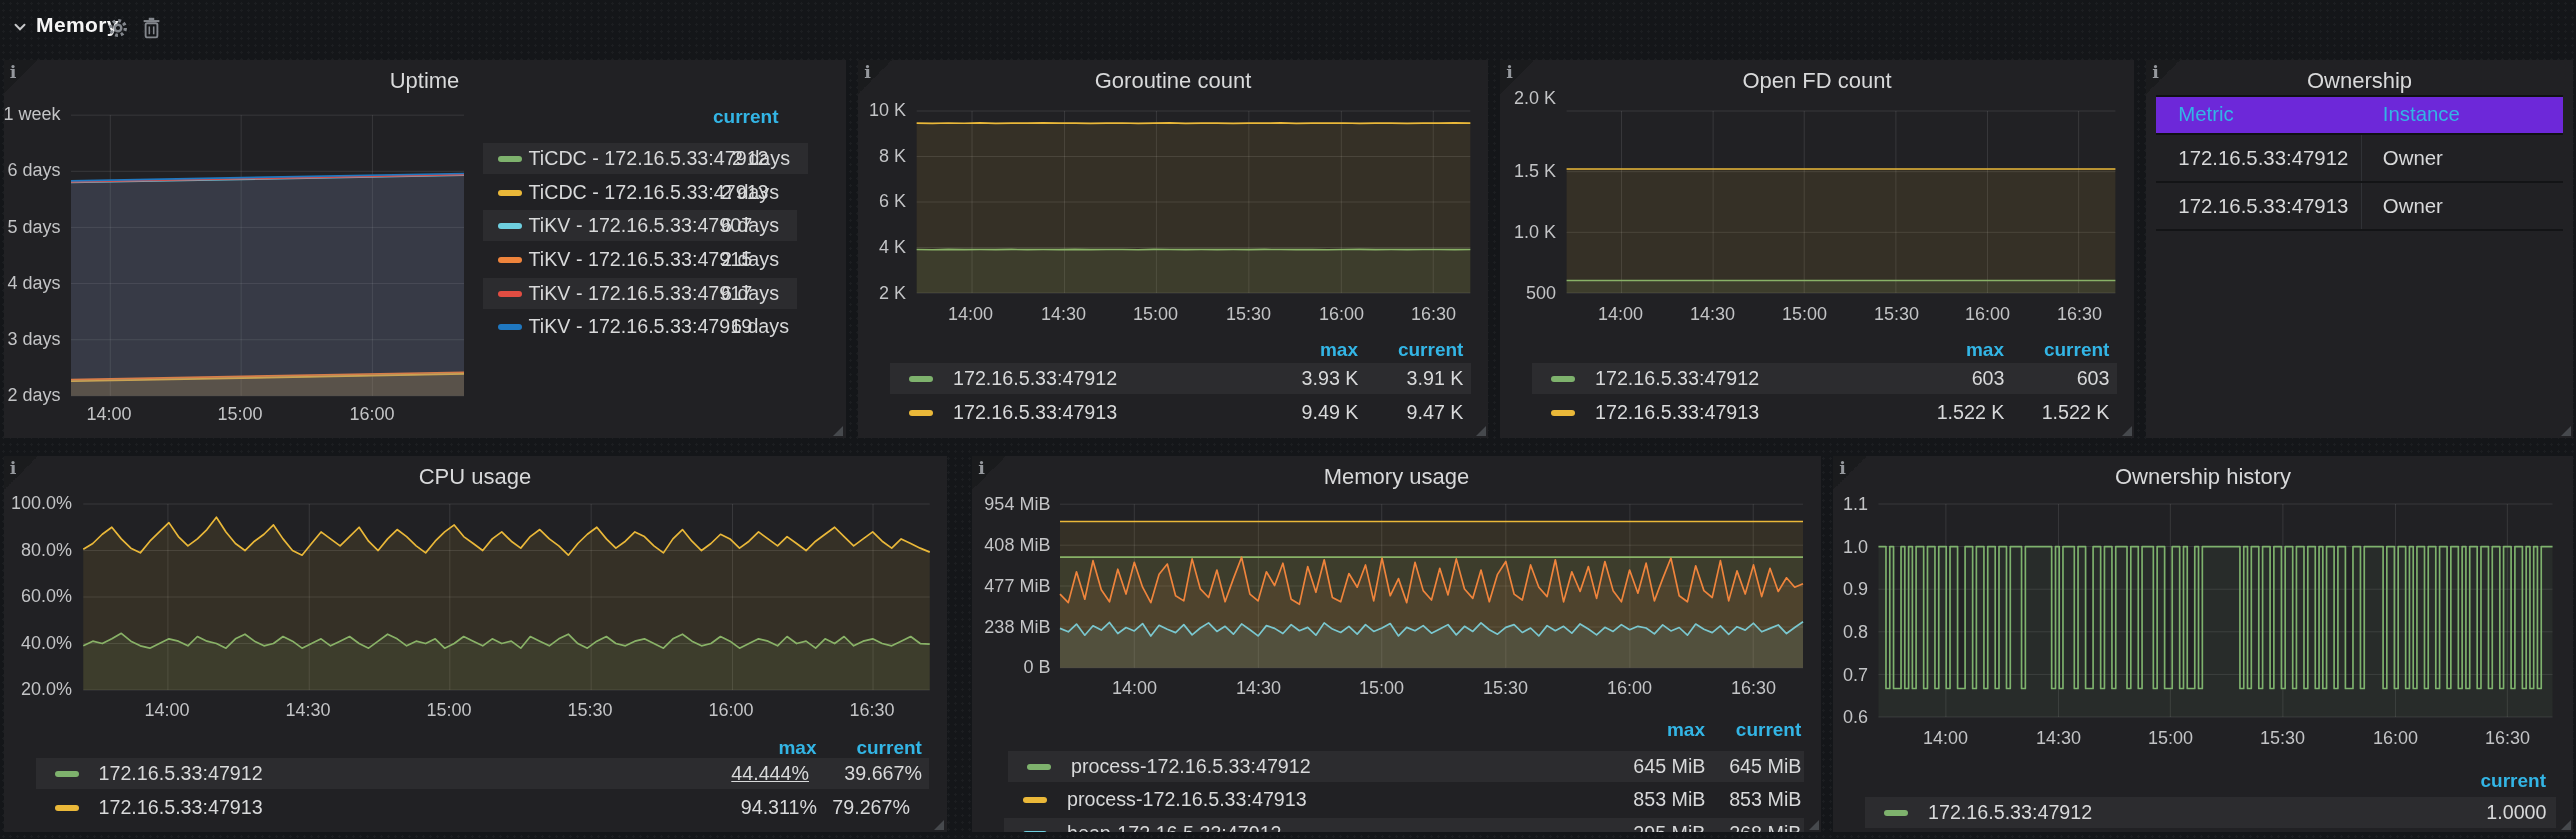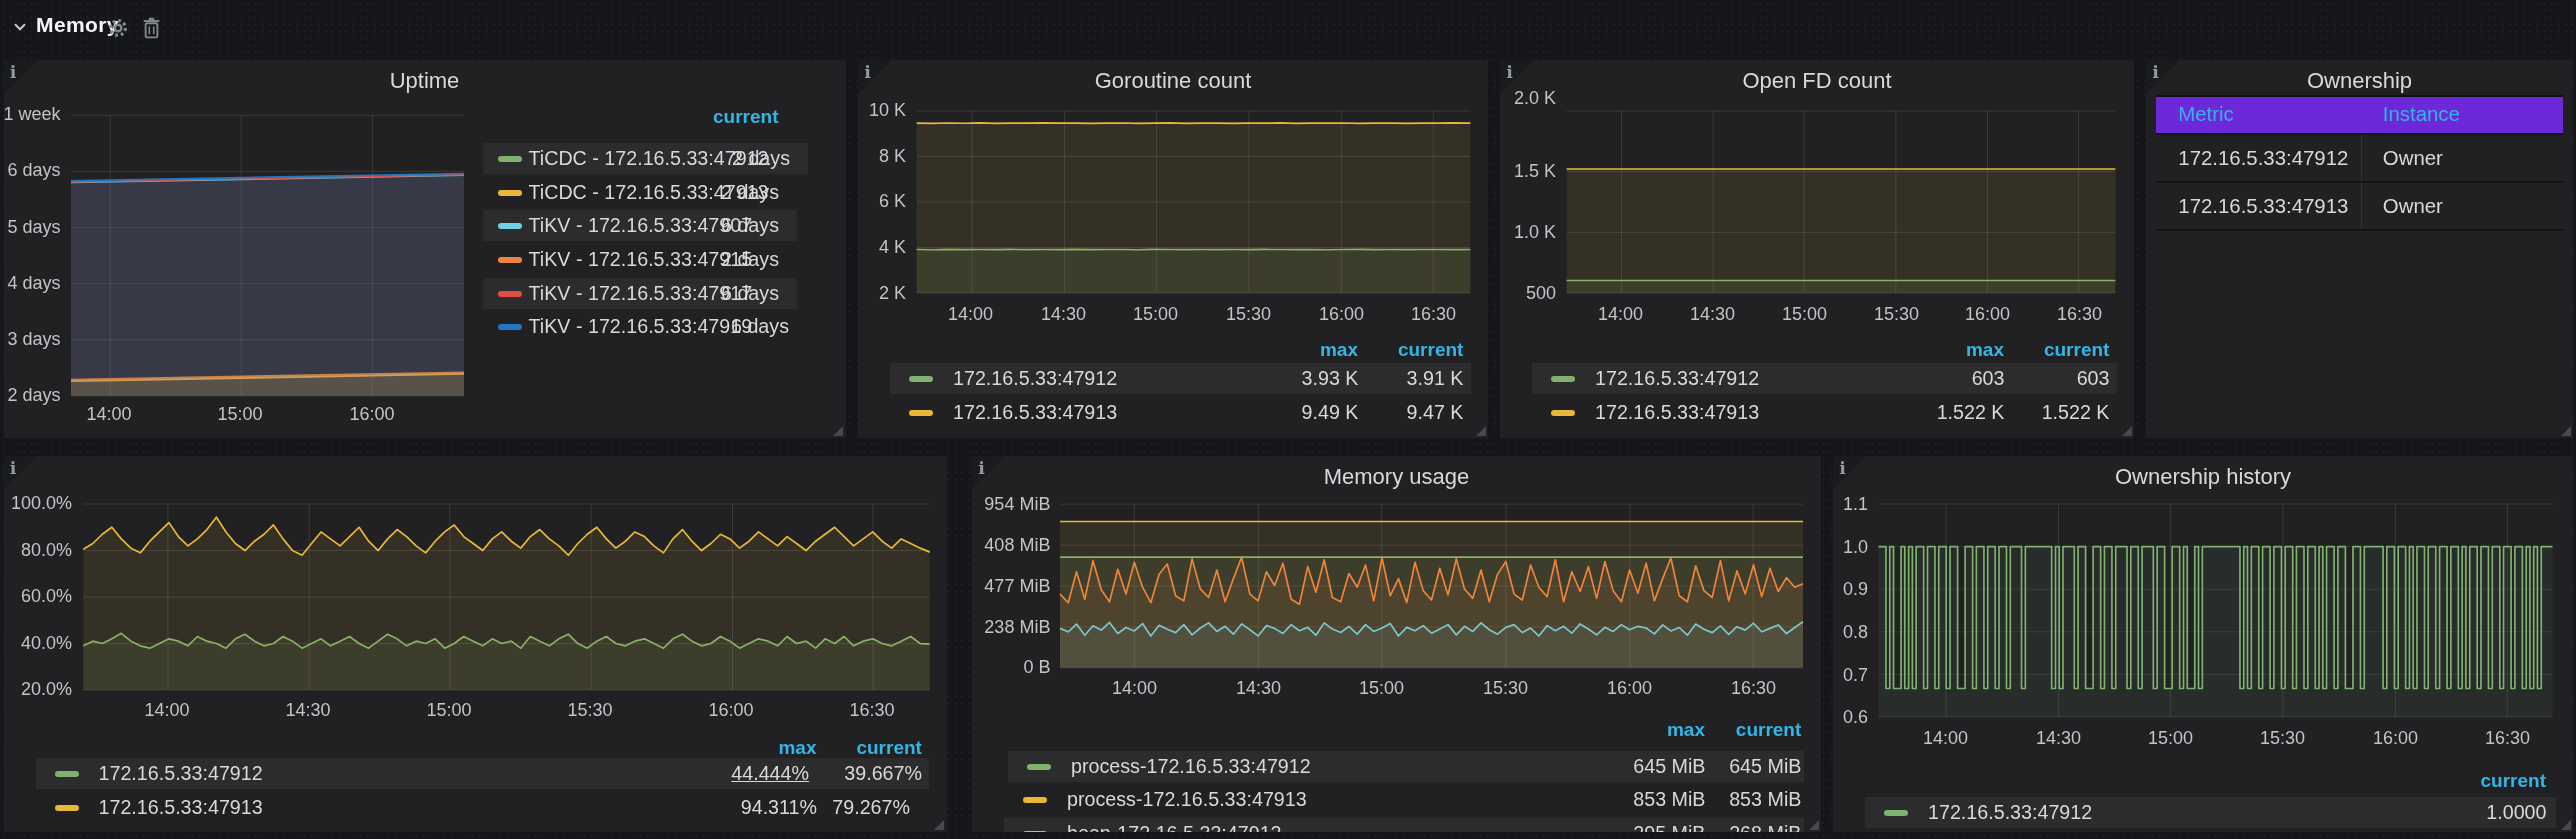--- a/index.html
+++ b/index.html
@@ -272,20 +272,21 @@
         <div class="otcell">172.16.5.33:47913</div>
         <div class="otcell c2">Owner</div>
       </div>
     </div>
   </section>
 
 <section class="panel" style="left:3.5px;top:456px;width:943px;height:376px">
   <div class="corner">
       <i>i</i>
     </div>
+  <h2 class="ptitle">CPU usage</h2>
   <div class="resize"></div>
 <div class="plot" style="left: 79px; top: 48px; width: 847px; height: 186px;">
       <svg width="847" height="186" viewBox="0 0 1206 265">
         <line x1="0" x2="1206" y1="265" y2="265" class="grid"></line>
         <line x1="0" x2="1206" y1="198.75" y2="198.75" class="grid"></line>
         <line x1="0" x2="1206" y1="132.5" y2="132.5" class="grid"></line>
         <line x1="0" x2="1206" y1="66.25" y2="66.25" class="grid"></line>
         <line x1="0" x2="1206" y1="0" y2="0" class="grid"></line>
         <line x1="120.60000000000001" x2="120.60000000000001" y1="0" y2="265" class="grid"></line>
         <line x1="322.002" x2="322.002" y1="0" y2="265" class="grid"></line>

